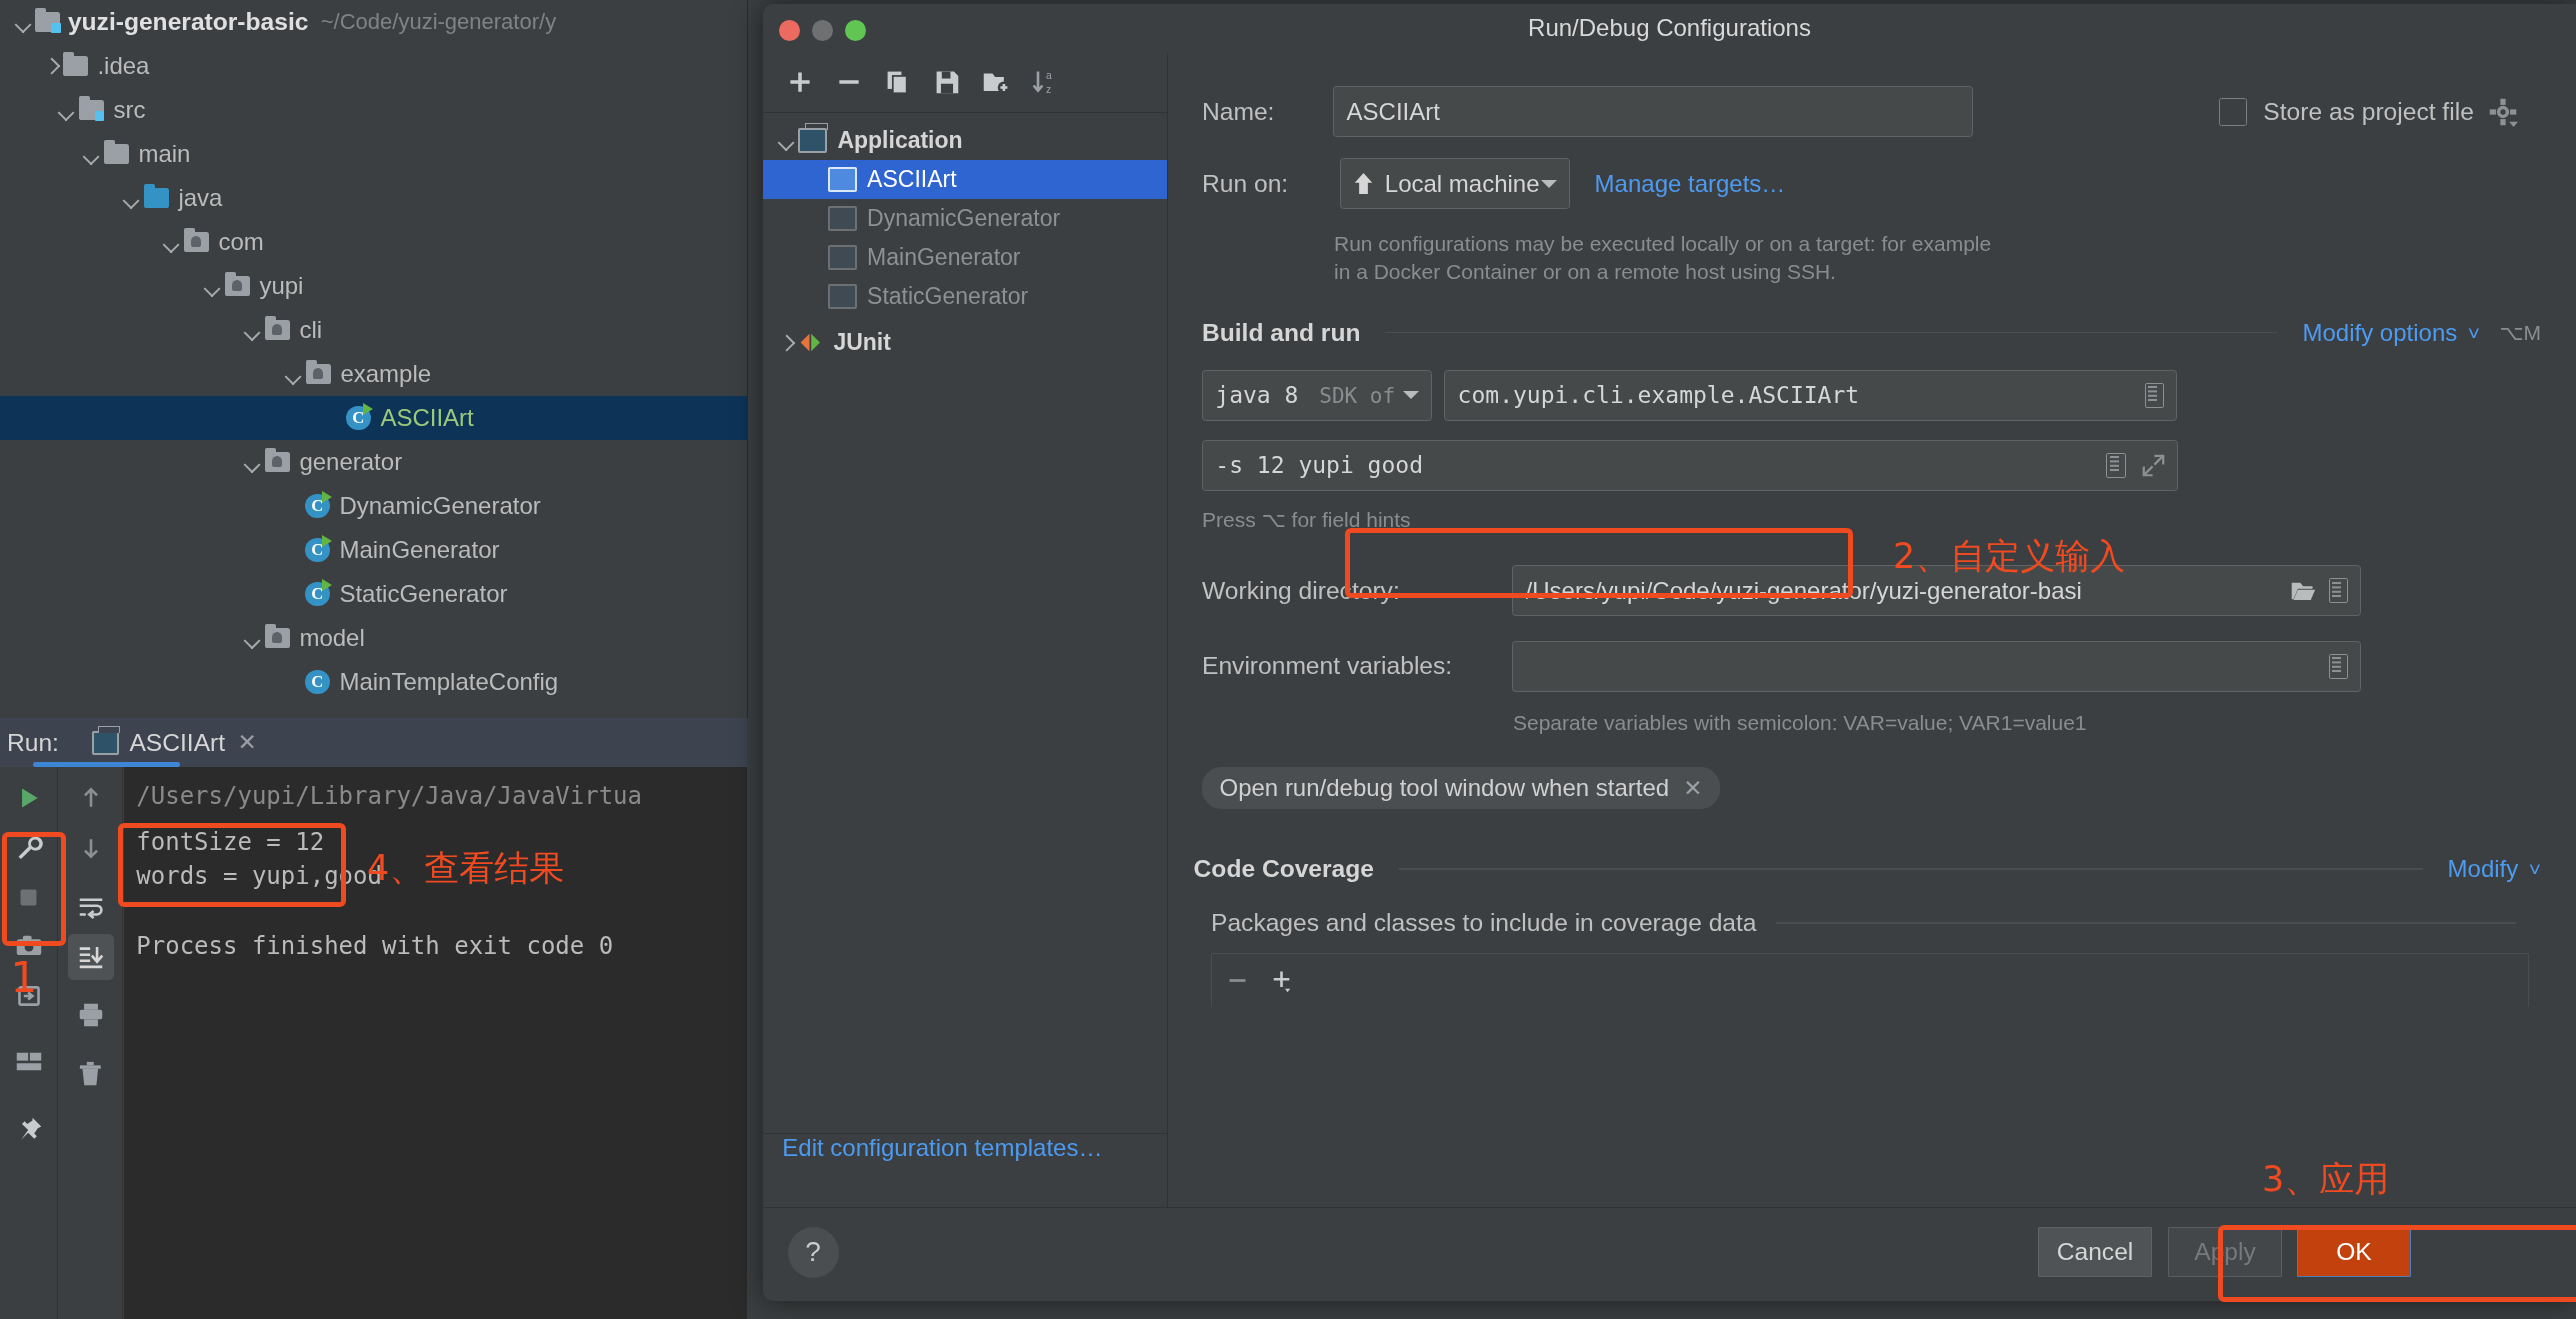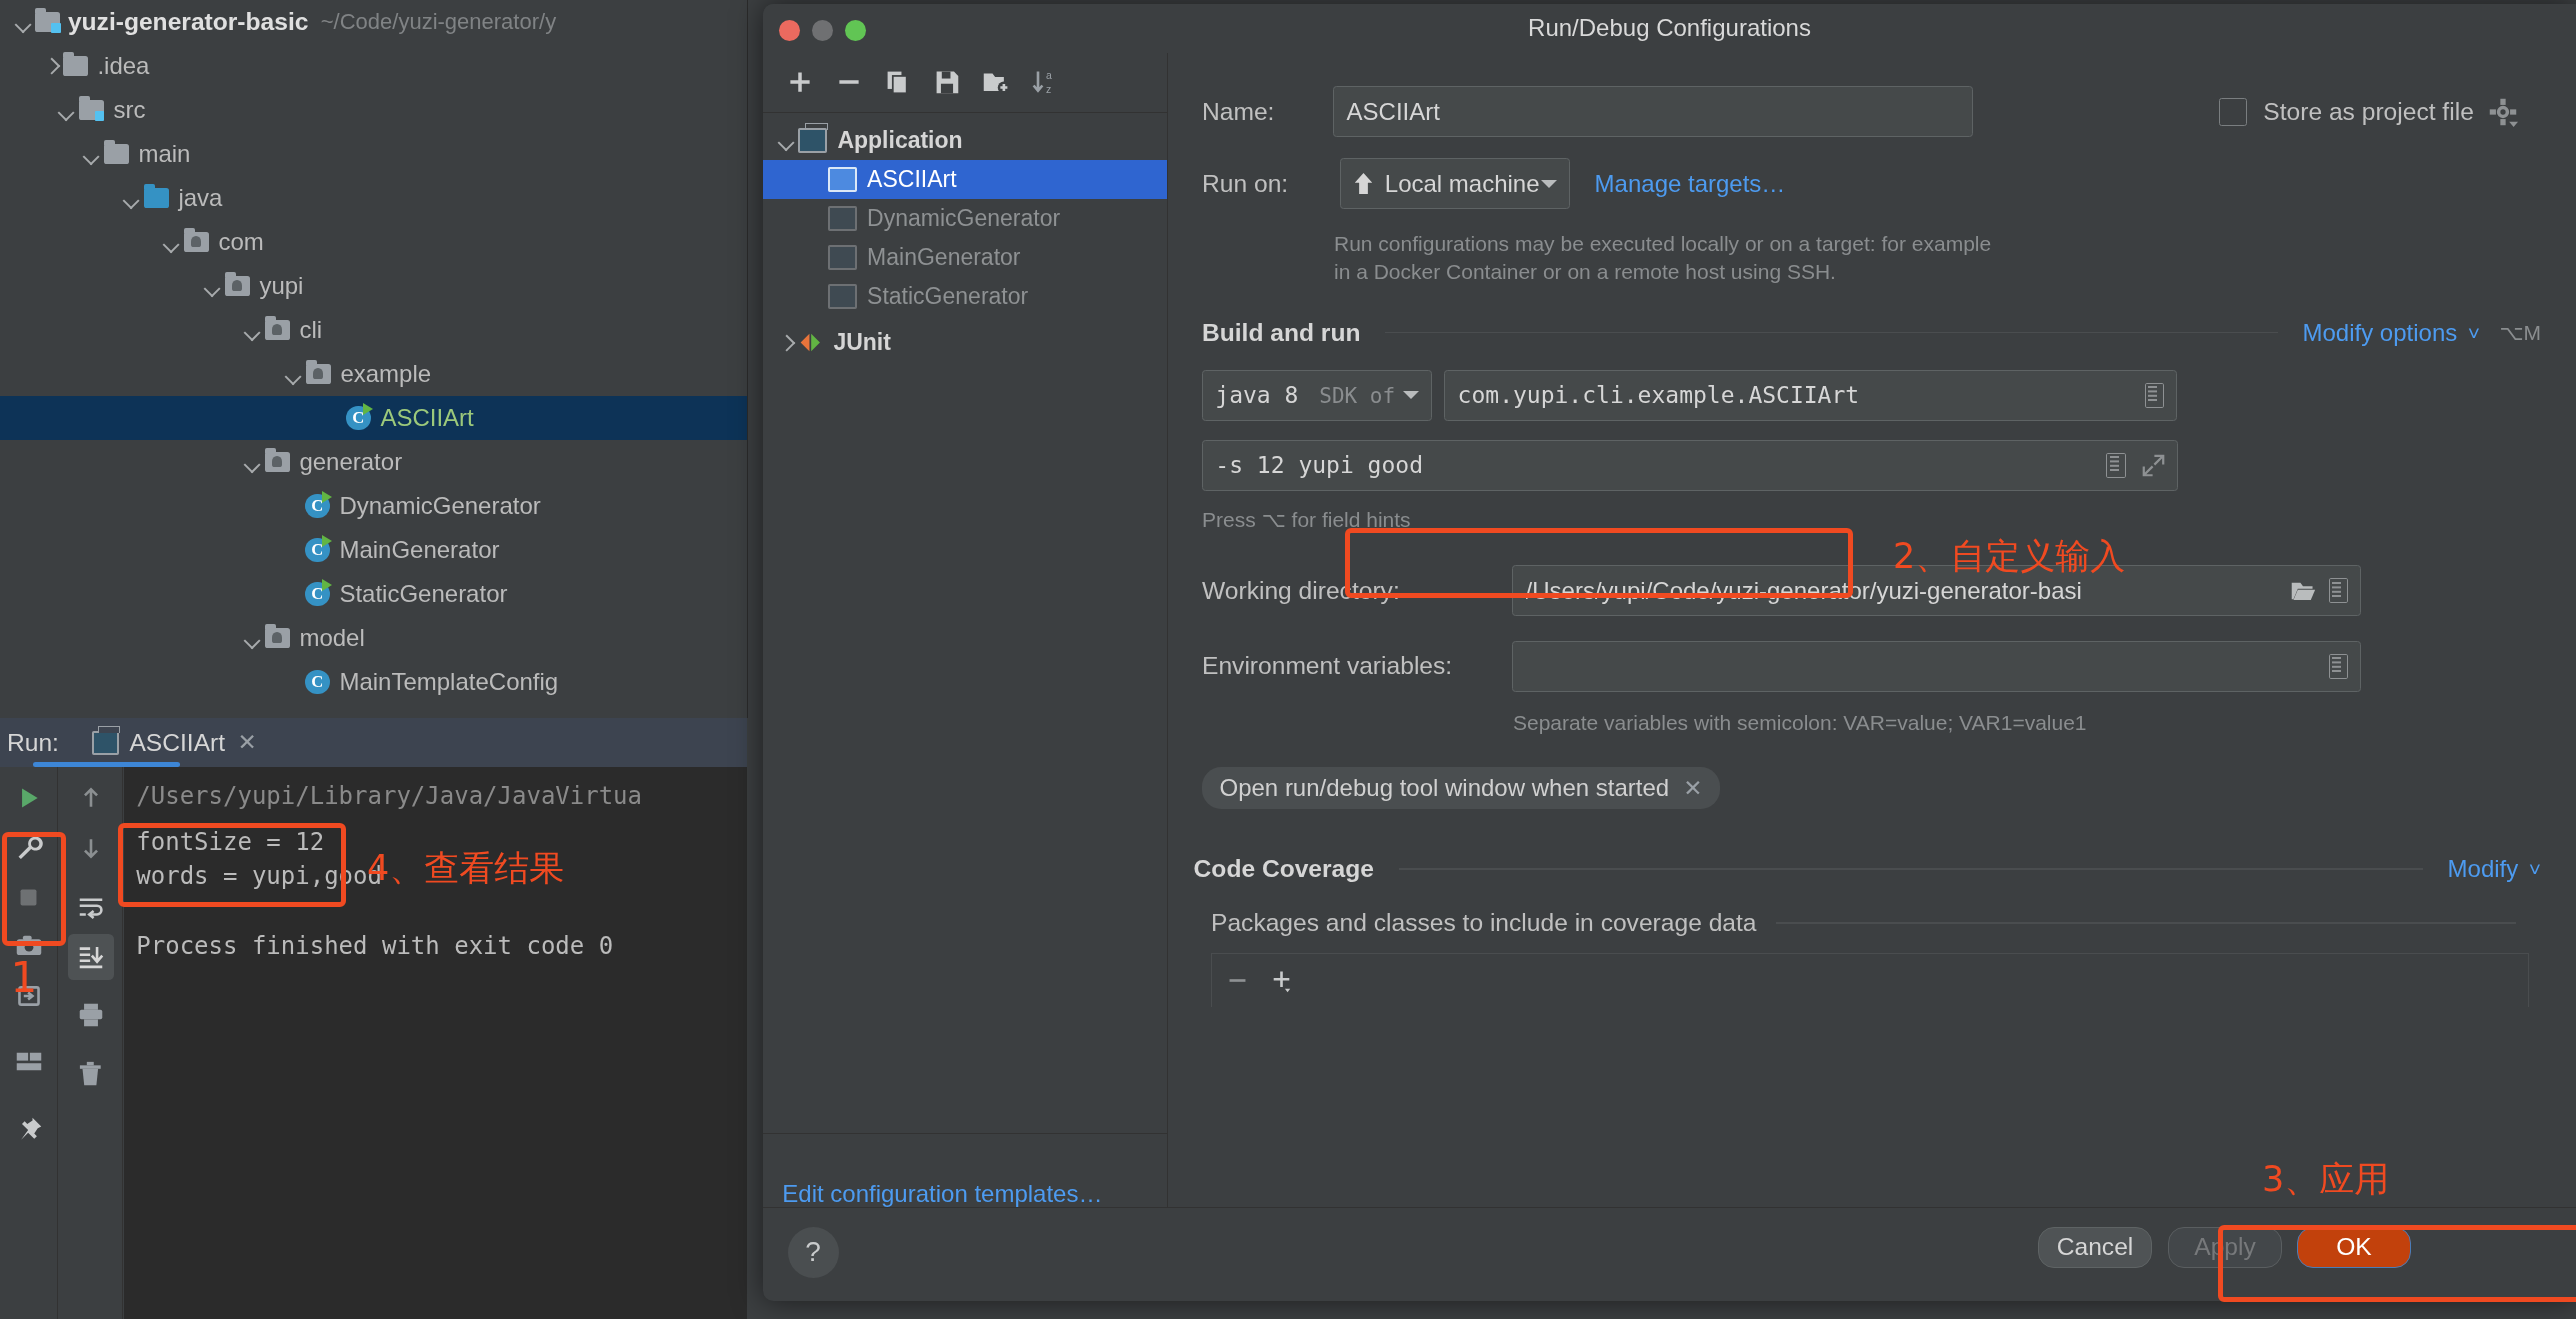--- a/index.html
+++ b/index.html
@@ -80,21 +80,21 @@
   .cfg-row.selected{background:#2f65d0;color:#ffffff;}
   .cfg-row.dim{color:#8e9193;}
   .cfg-row.bold{color:#d6d6d6;font-weight:bold;}
   .cfg-ico{width:24.6px;height:21px;border:2.6px solid #9aa0a6;border-radius:1.8px;position:relative;
     background:#2e5368;margin-right:10.5px;flex:0 0 auto;}
   .cfg-ico.stack::before{content:"";position:absolute;left:4.4px;top:-7px;width:21px;height:5.3px;
     border:1.8px solid #9aa0a6;border-bottom:none;}
   .cfg-ico.sel{border-color:#dbe8f7;background:#4d8ae0;}
   .cfg-ico.dim{border-color:#6d7073;background:#3f4a52;}
   #edit-templates{position:absolute;left:0;bottom:0;width:404px;height:75px;display:flex;
-    align-items:flex-end;padding-left:19.3px;box-sizing:border-box;border-top:1.8px solid #323232;}
+    align-items:flex-start;padding-left:19.3px;box-sizing:border-box;border-top:1.8px solid #323232;}
   #edit-templates span{color:#4d9bf0;font-size:24px;}
 
   #dlg-right{position:absolute;left:406px;top:0;right:0;bottom:0;padding:23px 12px 0 0;overflow:hidden;}
   .frow{display:flex;align-items:center;margin-bottom:0;}
   .flabel{color:#c0c0c0;font-size:24.6px;}
   .field{background:#45494a;border:1.8px solid #5e6364;border-radius:3.5px;color:#d6d6d6;
     font-size:24px;display:flex;align-items:center;padding:0 12.3px;box-sizing:border-box;}
   .field.mono{font-family:"DejaVu Sans Mono","Liberation Mono",monospace;font-size:23px;}
   .hint{color:#8a8d8f;font-size:21px;}
   .section-title{color:#d6d6d6;font-size:24.6px;font-weight:bold;}
@@ -104,21 +104,21 @@
     padding:0 17.5px;color:#d0d0d0;font-size:24px;}
   .chip .x{color:#9aa0a6;margin-left:14px;font-size:23px;}
   .combo-arrow{width:0;height:0;border-left:8px solid transparent;border-right:8px solid transparent;
     border-top:8.8px solid #b9bcbd;}
   .doc-ico{width:17.5px;height:23px;border:1.8px solid #8e9193;border-radius:1.8px;position:relative;}
   .doc-ico::before{content:"";position:absolute;left:2.6px;top:2.6px;width:8.8px;height:1.8px;background:#8e9193;
     box-shadow:0 4.4px 0 #8e9193,0 8.8px 0 #8e9193,0 13px 0 #8e9193;}
   #dlg-footer{position:absolute;left:0;right:0;bottom:0;height:93px;border-top:1.8px solid #323232;}
   #help-btn{position:absolute;left:24.6px;top:19.3px;width:51px;height:51px;border-radius:50%;
     background:#4a4e50;color:#c9cbcc;font-size:28px;display:flex;align-items:center;justify-content:center;}
-  .btn{height:41px;border-radius:16px;display:flex;align-items:center;justify-content:center;
+  .btn{height:50px;border-radius:1px;display:flex;align-items:center;justify-content:center;
     font-size:24.6px;box-sizing:border-box;}
   #btn-cancel{position:absolute;right:424px;top:19.3px;width:114px;background:#4f5355;color:#d6d6d6;
     border:1.8px solid #5e6364;}
   #btn-apply{position:absolute;right:294px;top:19.3px;width:114px;background:#43474a;color:#77797b;
     border:1.8px solid #5a5e60;}
   #btn-ok{position:absolute;right:165px;top:19.3px;width:114px;background:#c2410c;color:#ffffff;
     border:1.8px solid #4a7cb8;}
 
   
   .redbox{position:absolute;border:5.3px solid #f04a21;border-radius:6.1px;pointer-events:none;}

